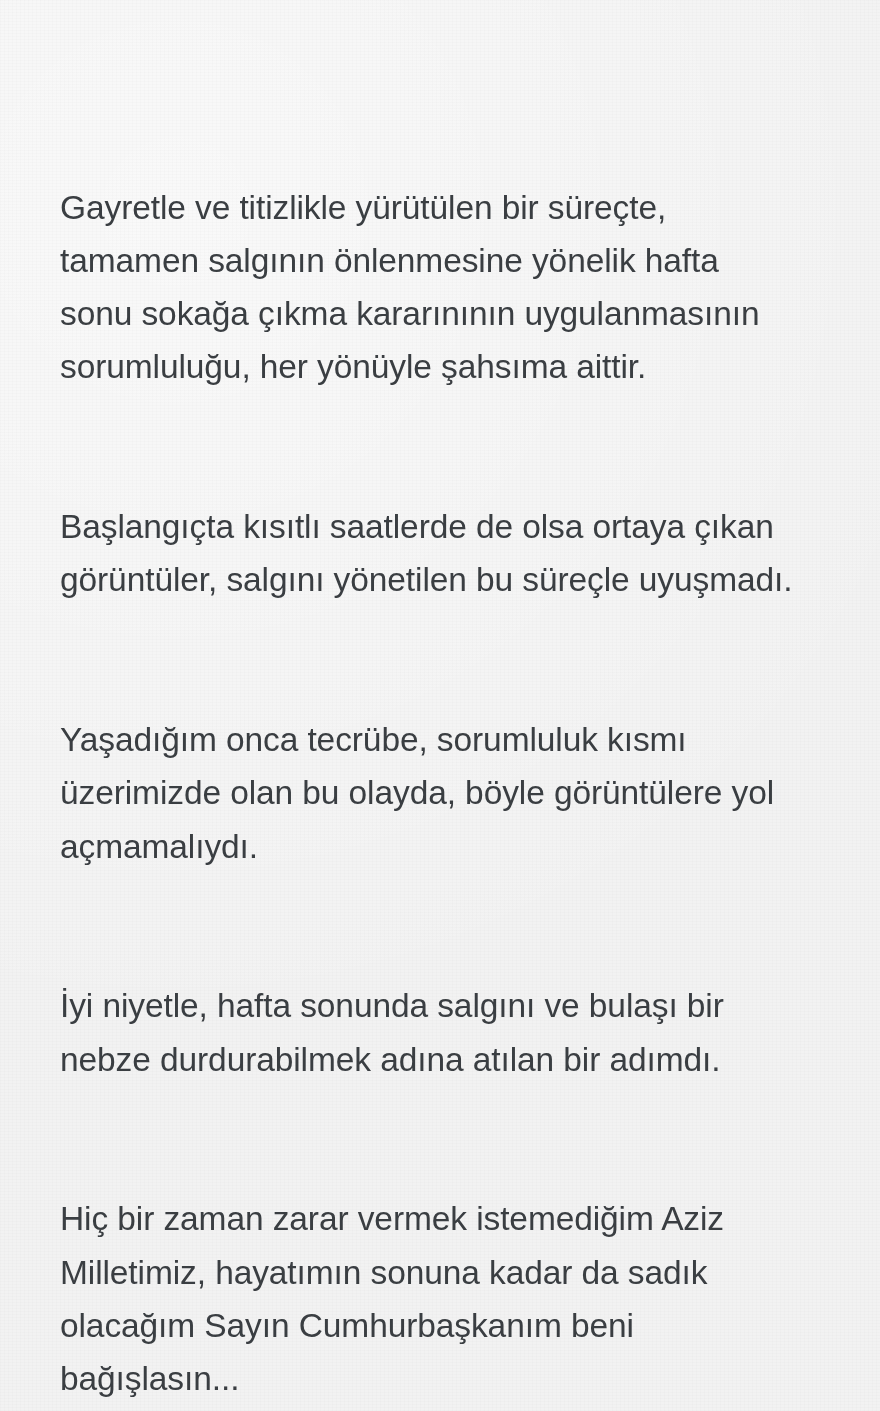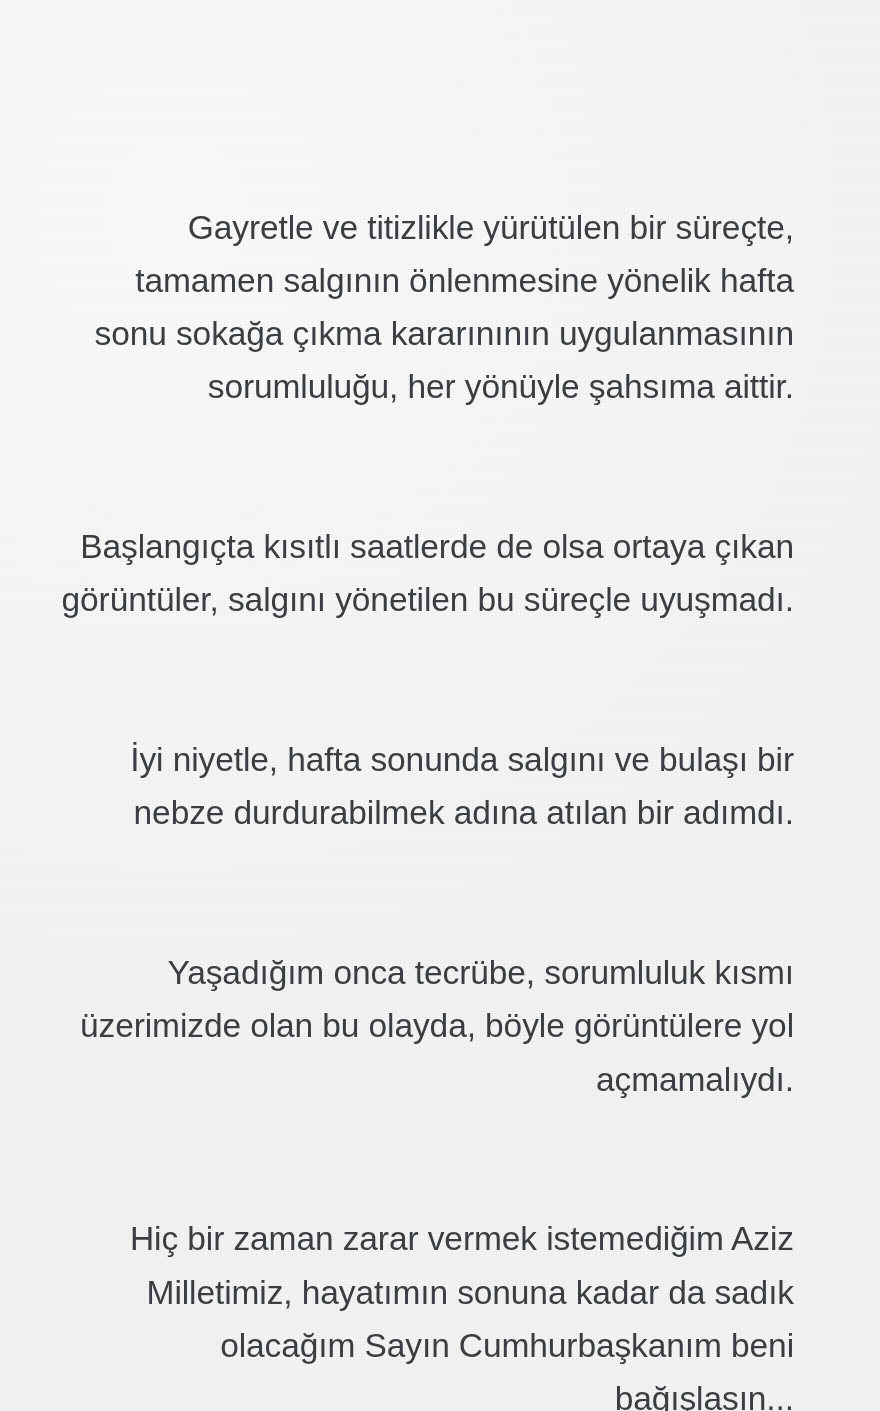--- a/index.html
+++ b/index.html
@@ -18,22 +18,21 @@
   .paper {
     position: relative;
     width: 880px;
     height: 1411px;
     box-sizing: border-box;
     background-color: #f2f2f2;
     background-image:
       repeating-linear-gradient(0deg, rgba(0,0,0,0.012) 0px, rgba(0,0,0,0.012) 1px, rgba(255,255,255,0) 1px, rgba(255,255,255,0) 3px),
       repeating-linear-gradient(90deg, rgba(0,0,0,0.010) 0px, rgba(0,0,0,0.010) 1px, rgba(255,255,255,0) 1px, rgba(255,255,255,0) 4px),
       radial-gradient(circle at 20% 15%, rgba(255,255,255,0.55), rgba(255,255,255,0) 60%);
-    padding: 94px 86px 40px 60px;
-    text-align: right;
+    padding: 74px 86px 40px 60px;
   }
   .statement {
     font-size: 33.5px;
     line-height: 1.59;
     letter-spacing: -0.1px;
     color: #3a3e42;
     font-weight: 400;
     white-space: pre-wrap;
     word-wrap: break-word;
   }
@@ -41,21 +40,21 @@
     margin: 0;
   }
 </style>
 </head>
 <body>
 
 <div class="paper">
   <div class="statement">
     <p class="para">Gayretle ve titizlikle yürütülen bir süreçte, tamamen salgının önlenmesine yönelik hafta sonu sokağa çıkma kararınının uygulanmasının sorumluluğu, her yönüyle şahsıma aittir.</p>
     <p class="para">Başlangıçta kısıtlı saatlerde de olsa ortaya çıkan görüntüler, salgını yönetilen bu süreçle uyuşmadı.</p>
+    <p class="para">Yaşadığım onca tecrübe, sorumluluk kısmı üzerimizde olan bu olayda, böyle görüntülere yol açmamalıydı.</p>
     <p class="para">İyi niyetle, hafta sonunda salgını ve bulaşı bir nebze durdurabilmek adına atılan bir adımdı.</p>
-    <p class="para">Yaşadığım onca tecrübe, sorumluluk kısmı üzerimizde olan bu olayda, böyle görüntülere yol açmamalıydı.</p>
     <p class="para">Hiç bir zaman zarar vermek istemediğim Aziz Milletimiz, hayatımın sonuna kadar da sadık olacağım Sayın Cumhurbaşkanım beni bağışlasın...</p>
     
     
     
   </div>
 
 </div>
 
 </body></html>

